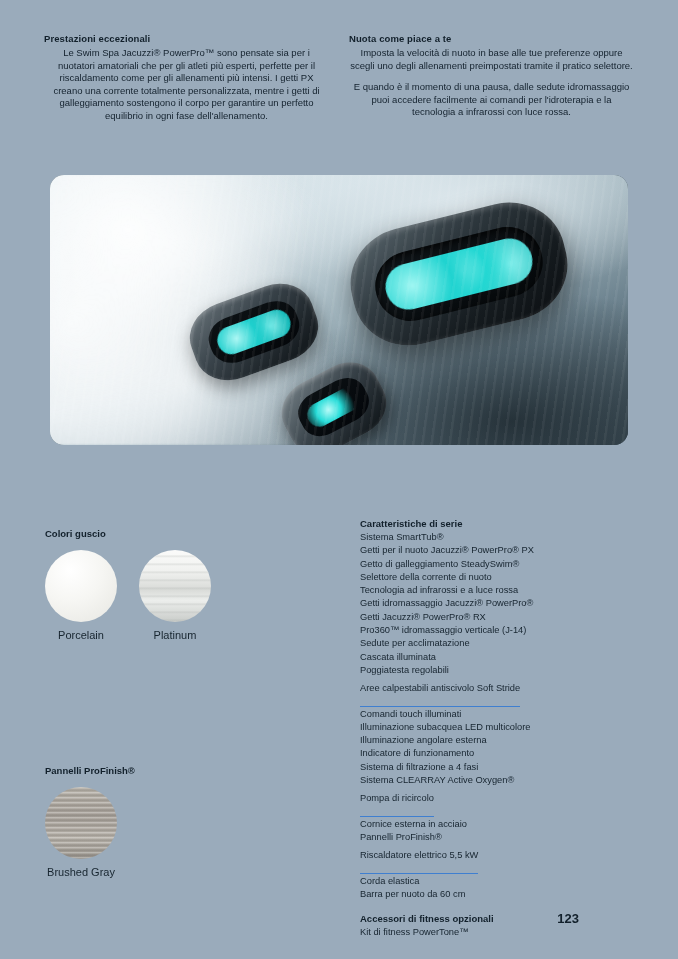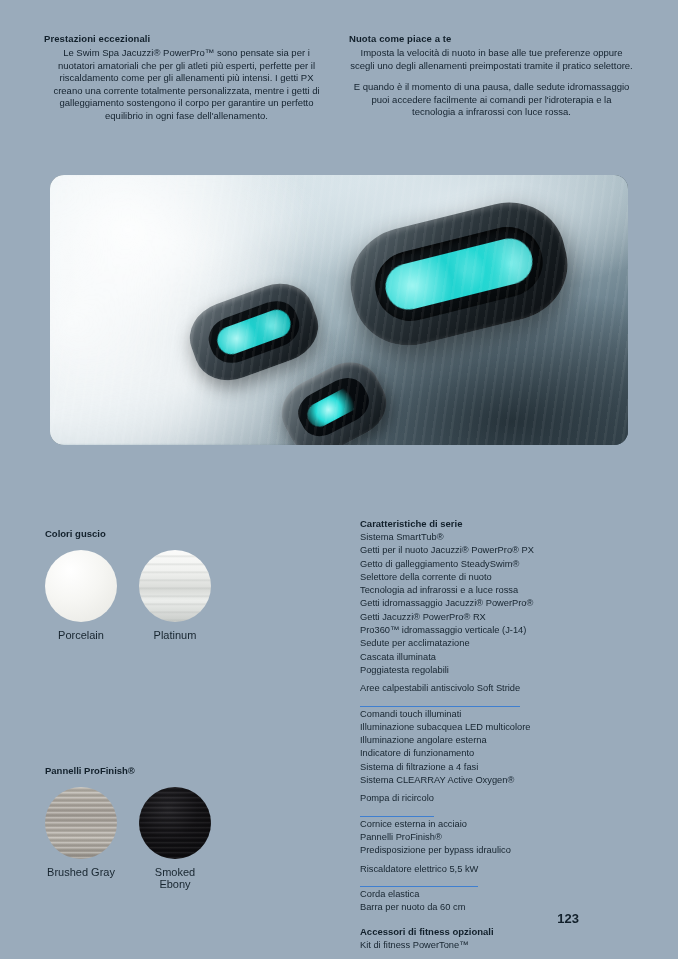--- a/index.html
+++ b/index.html
@@ -357,24 +357,20 @@
       </div>
     </div>
   </div>
 
   <div class="swatch-section panels">
     <div class="swatch-heading">Pannelli ProFinish®</div>
     <div class="swatch-row">
       <div class="swatch">
         <div class="swatch-circle sw-brushedgray"></div>
         <div class="swatch-label">Brushed Gray</div>
-      </div>
-      <div class="swatch">
-        <div class="swatch-circle sw-smokedebony"></div>
-        <div class="swatch-label">Smoked Ebony</div>
       </div>
     </div>
   </div>
 
   <div class="features">
     <div class="feat-heading">Caratteristiche di serie</div>
     <ul class="feat-list">
       <li>Sistema SmartTub®</li>
       <li>Getti per il nuoto Jacuzzi® PowerPro® PX</li>
       <li>Getto di galleggiamento SteadySwim®</li>
@@ -389,21 +385,20 @@
       <li class="underlined">Aree calpestabili antiscivolo Soft Stride</li>
       <li>Comandi touch illuminati</li>
       <li>Illuminazione subacquea LED multicolore</li>
       <li>Illuminazione angolare esterna</li>
       <li>Indicatore di funzionamento</li>
       <li>Sistema di filtrazione a 4 fasi</li>
       <li>Sistema CLEARRAY Active Oxygen®</li>
       <li class="underlined">Pompa di ricircolo</li>
       <li>Cornice esterna in acciaio</li>
       <li>Pannelli ProFinish®</li>
-      <li>Predisposizione per bypass idraulico</li>
       <li class="underlined">Riscaldatore elettrico 5,5 kW</li>
       <li>Corda elastica</li>
       <li>Barra per nuoto da 60 cm</li>
     </ul>
     <div class="feat-heading spaced">Accessori di fitness opzionali</div>
     <ul class="feat-list">
       <li>Kit di fitness PowerTone™</li>
     </ul>
   </div>
 

